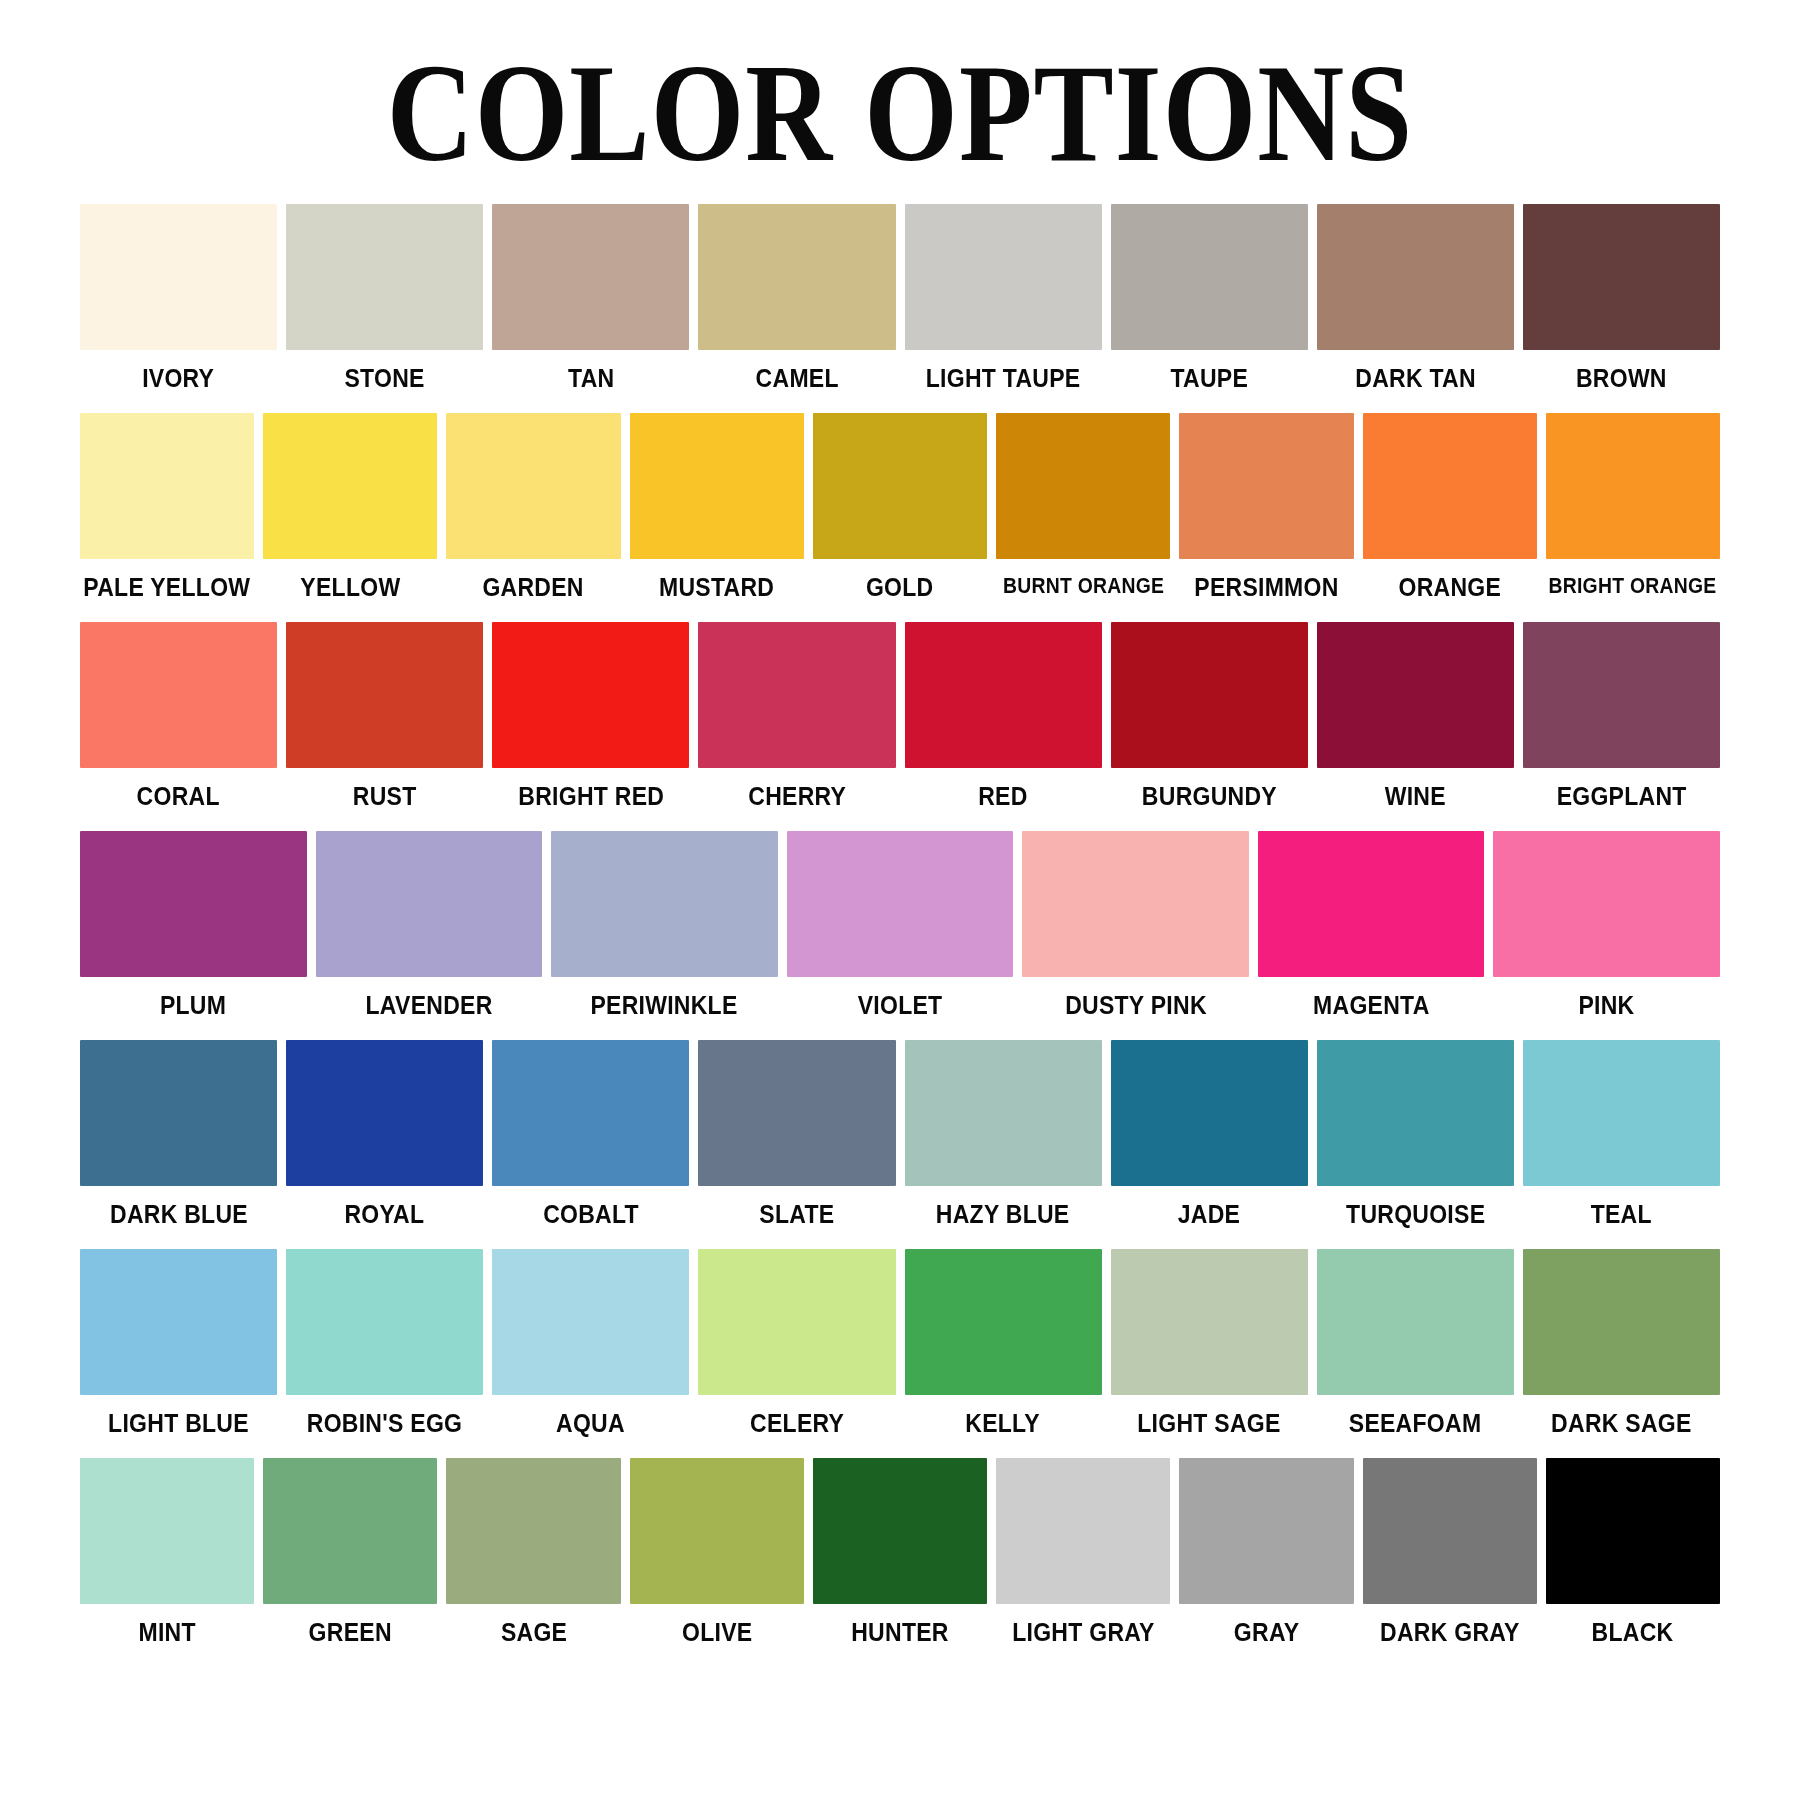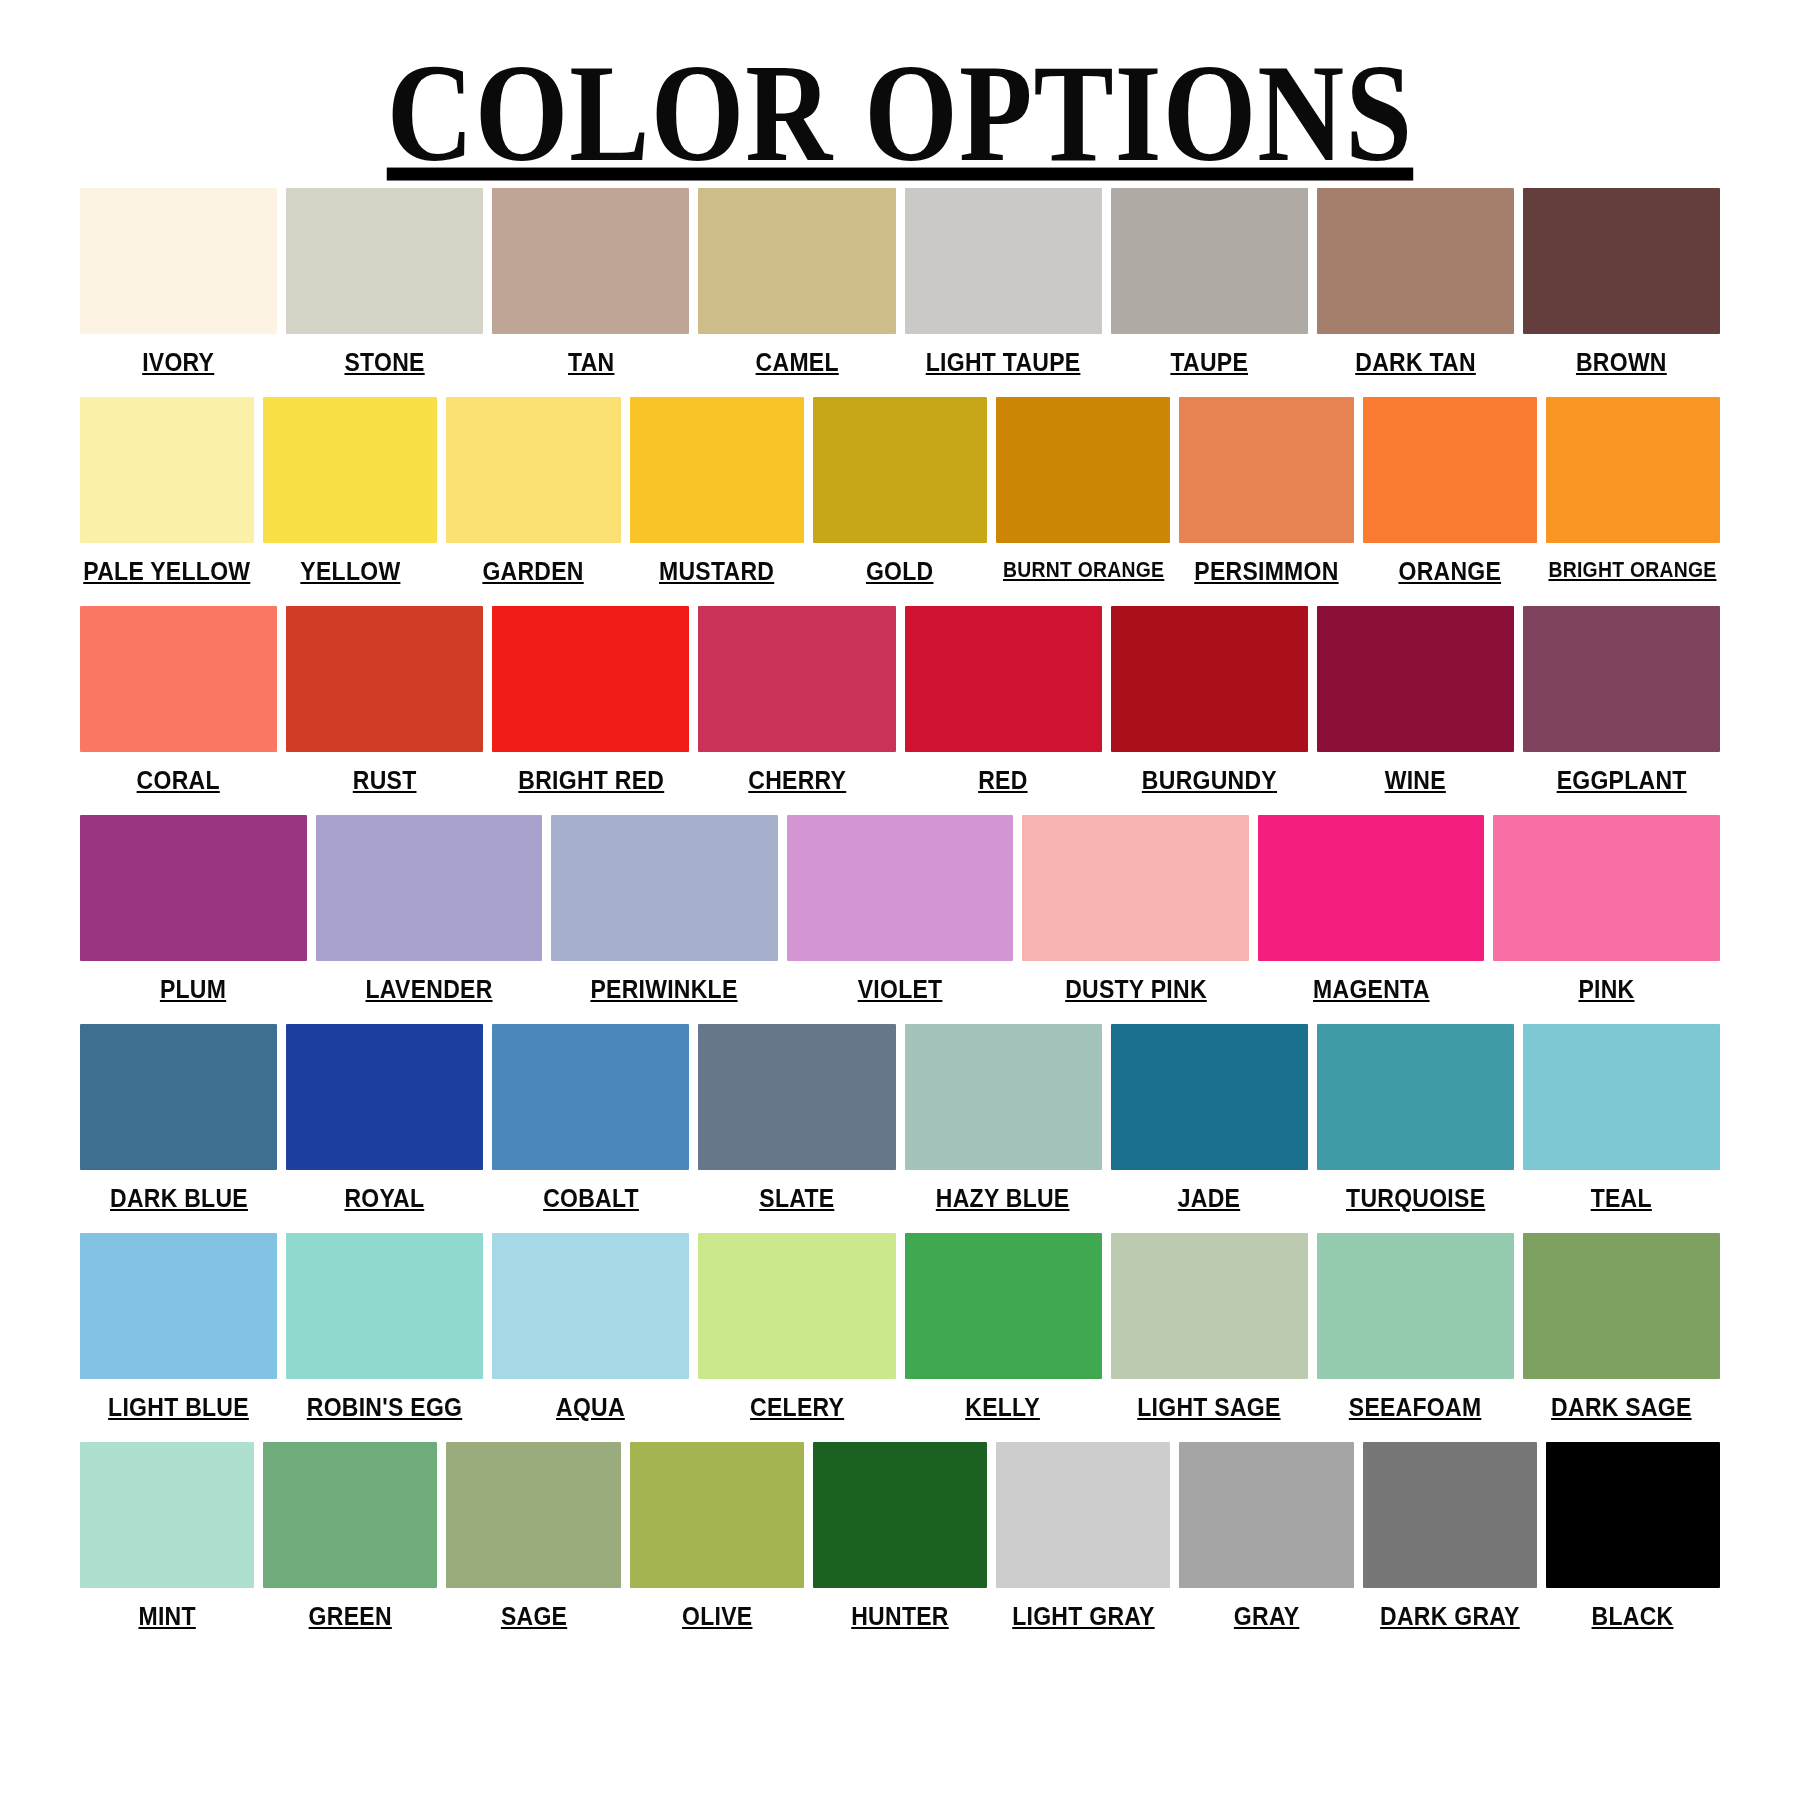--- a/index.html
+++ b/index.html
@@ -12,37 +12,36 @@
     height: 1800px;
     font-family: "Liberation Sans", sans-serif;
     overflow: hidden;
   }
   #page {
     position: relative;
     width: 1800px;
     height: 1800px;
     background: #ffffff;
     box-sizing: border-box;
-    text-decoration: underline;
   }
   #title {
     text-align: center;
     font-family: "Liberation Serif", serif;
     font-weight: bold;
     font-size: 118px;
     line-height: 1;
     letter-spacing: 1px;
     color: #0a0a0a;
     padding-top: 38px;
     margin: 0;
     transform: scaleX(1.02) scaleY(1.18);
     transform-origin: center top;
   }
   #grid {
-    margin-top: 32px;
+    margin-top: 48px;
     padding: 0 80px;
     box-sizing: border-box;
   }
   .swatch-row {
     display: flex;
     gap: 9px;
     margin-bottom: 22px;
   }
   .swatch-cell {
     flex: 1 1 0;

